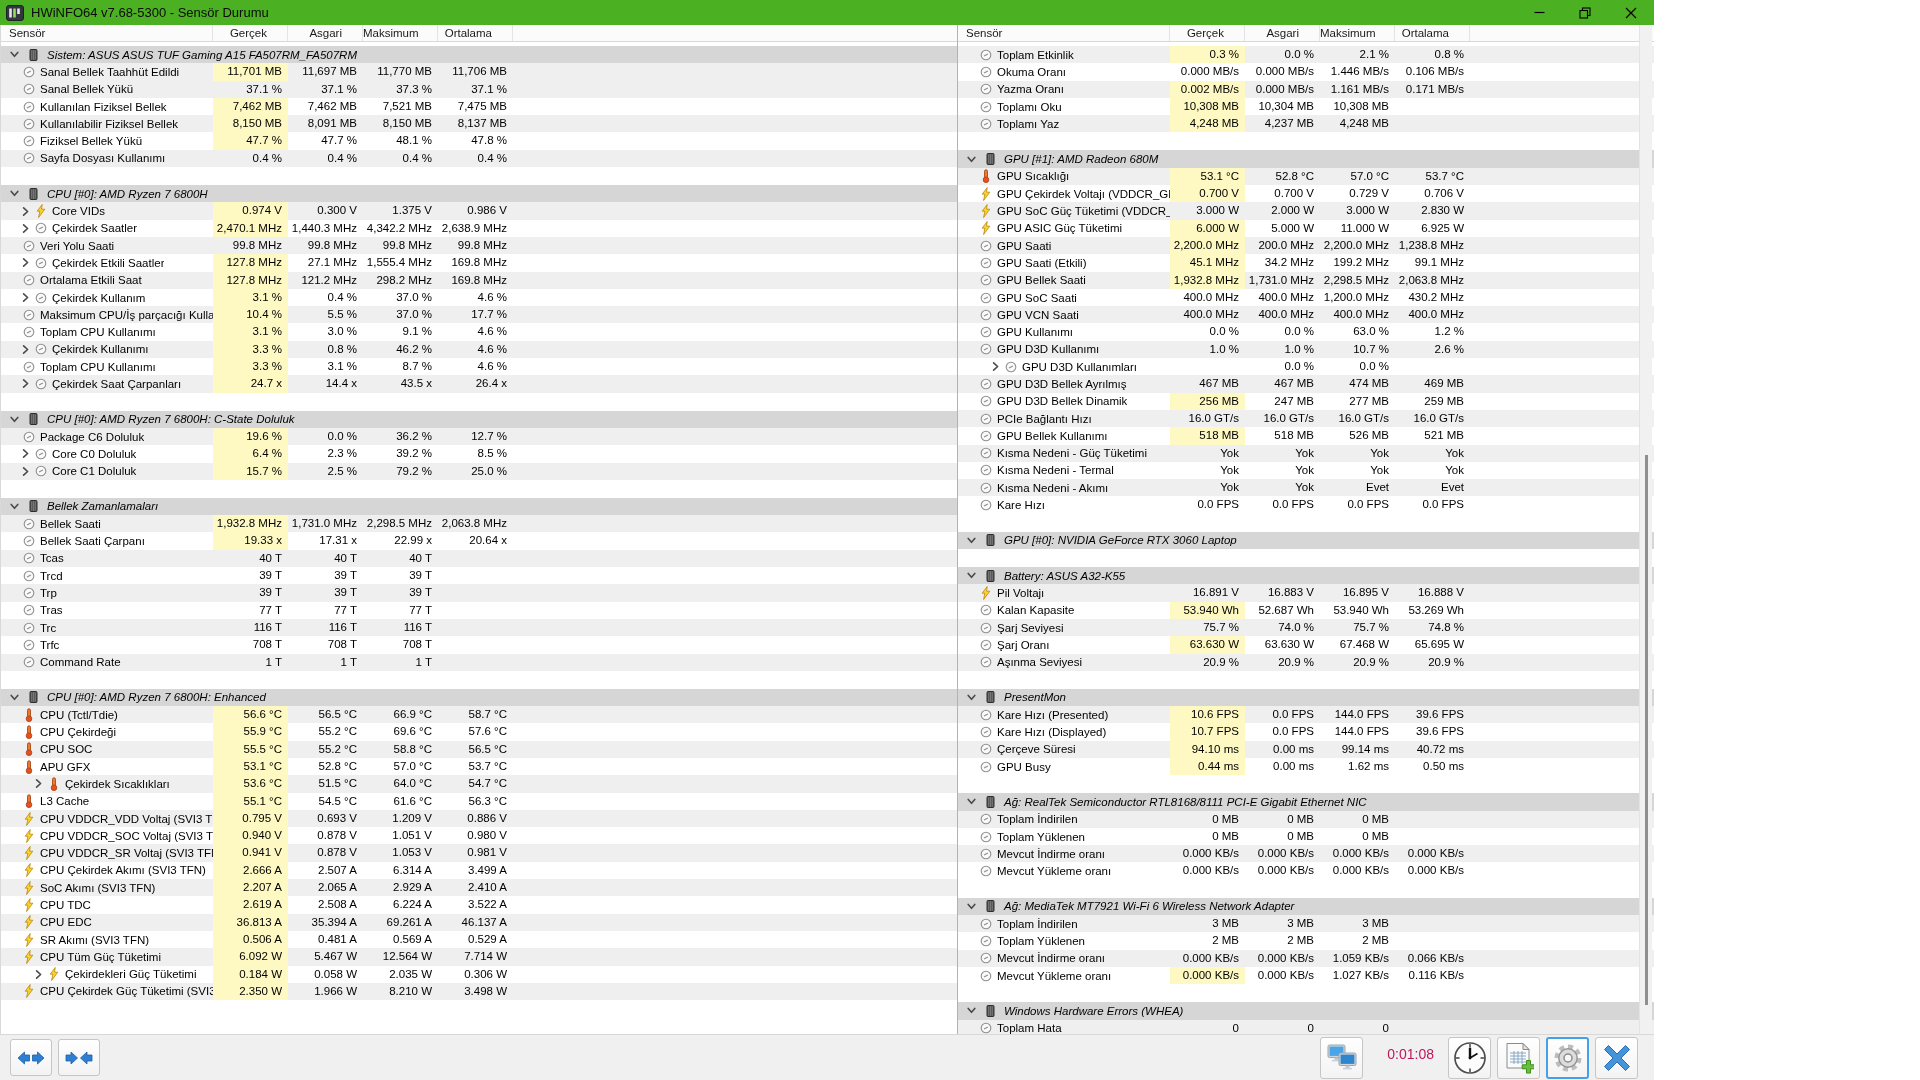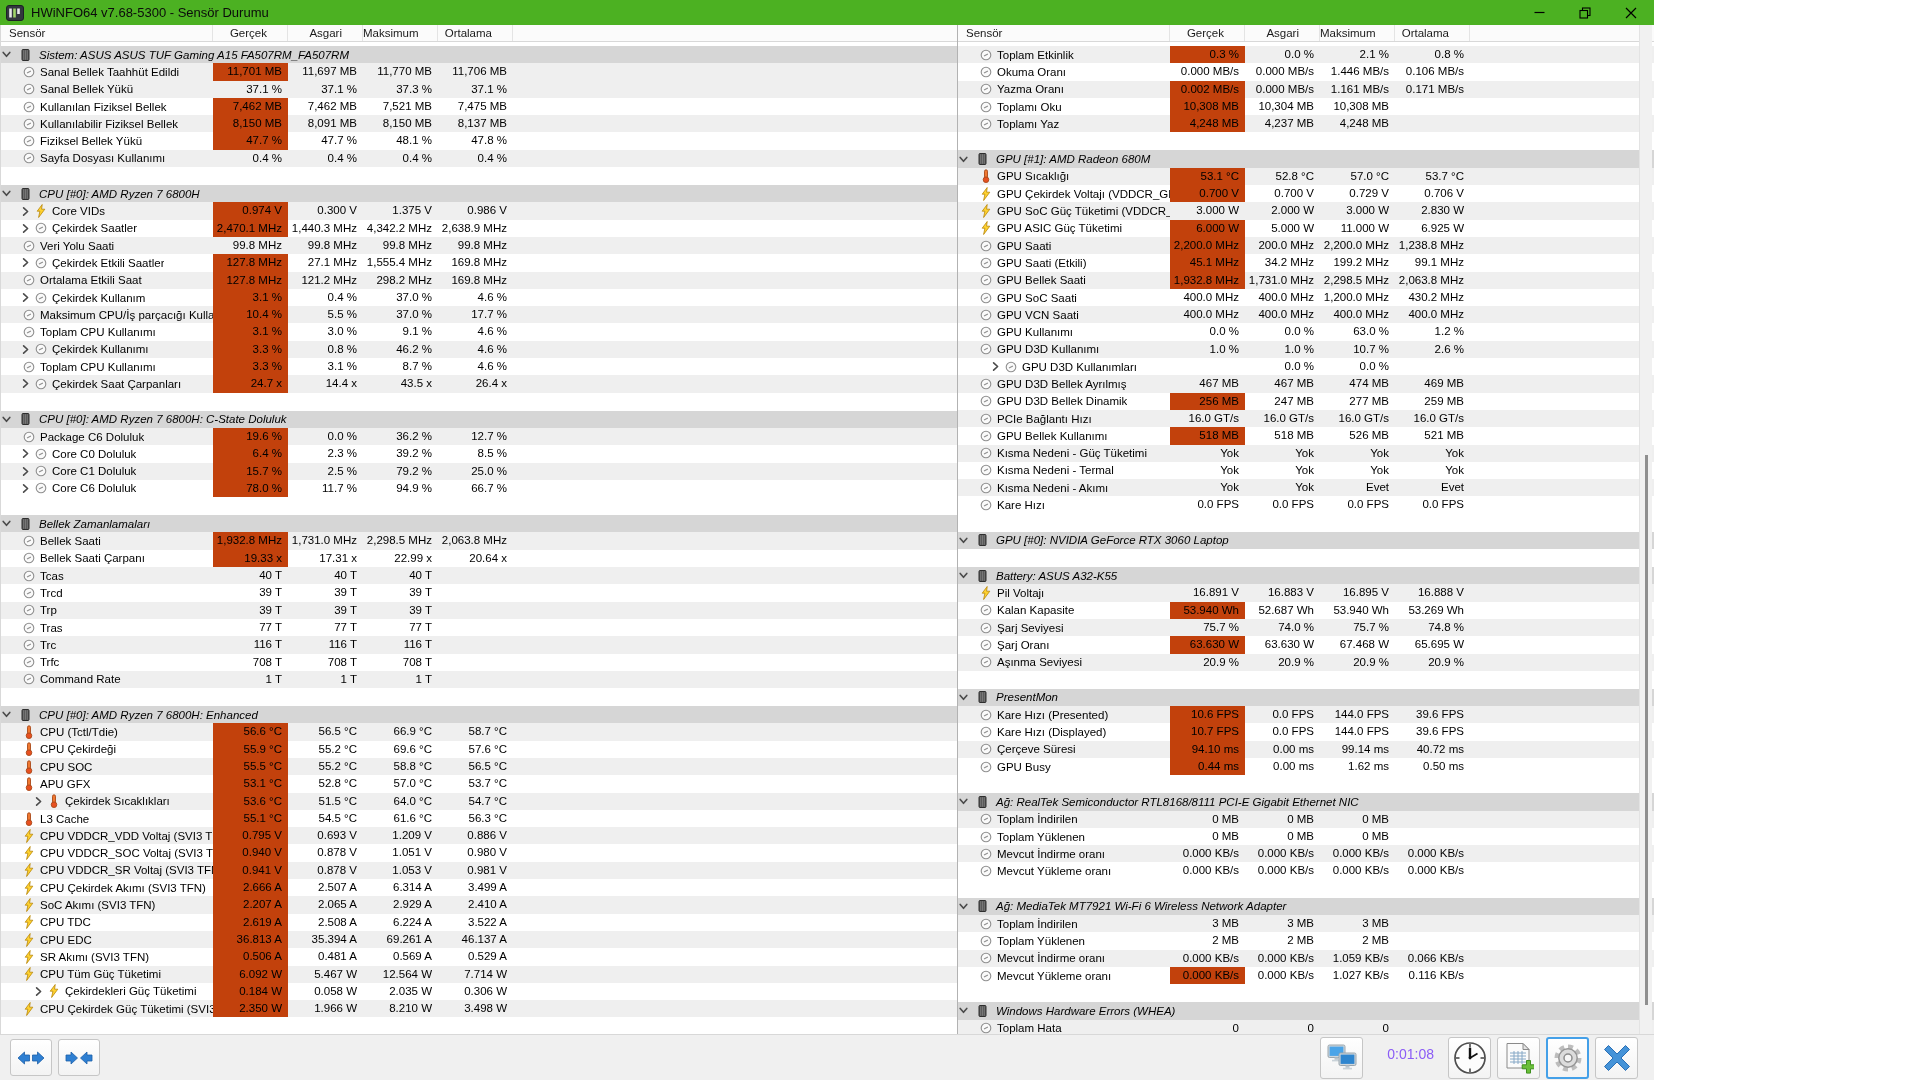--- a/index.html
+++ b/index.html
@@ -28,47 +28,47 @@
   .ch.c-val { width:75px; text-align:right; padding-right:20px; }
   .ch.c-rest { flex:1; border-right:none; }
 
   .pbody { padding-top:4px; }
   .row { display:flex; height:17.3px; align-items:stretch; }
   .row.alt { background:#efefef; }
   .cell { overflow:hidden; white-space:nowrap; }
   .c-label { width:212px; display:flex; align-items:center; padding-left:20px; }
   .c-label.sub { padding-left:33px; }
   .c-val { width:75px; text-align:right; padding-right:6px; line-height:17.3px; }
-  .c-val.hl { background:#c2410c; }
+  .c-val.hl { background:#fef9c3; }
   .c-rest { flex:1; }
   .chev { width:12px; flex:none; display:flex; align-items:center; }
   .sicon { width:15px; flex:none; display:flex; align-items:center; justify-content:center; margin-right:4px; }
   .ltext { overflow:hidden; white-space:nowrap; }
 
   .row.sechead { background:#d6d6d6; }
-  .sechead .c-label-full { flex:1; display:flex; align-items:center; overflow:hidden; }
+  .sechead .c-label-full { flex:1; display:flex; align-items:center; padding-left:8px; overflow:hidden; }
   .sechead .chevd { width:17px; flex:none; display:flex; align-items:center; }
   .sechead .sicon { margin-right:6px; }
   .sechead .stitle { font-style:italic; white-space:nowrap; }
   .gap { height:18px; background:#fff; }
 
   
   .scroll-track { position:absolute; top:0; bottom:0; right:2px; width:13px; background:#f1f1f1;
     border-left:1px solid #e3e3e3; }
   .scroll-thumb { position:absolute; left:5px; width:3px; top:430px; height:550px; background:#8f8f8f; }
 
   
   .statusbar { position:absolute; left:0; right:0; bottom:0; height:46px; background:#f0f0f0;
     border-top:1px solid #d8d8d8; display:flex; align-items:center; padding:0 10px; }
   .sb-btn { width:42px; height:37px; background:linear-gradient(#ffffff,#f3f3f3);
     border:1px solid #c6c6c6; border-radius:3px; display:flex; align-items:center; justify-content:center; margin-right:6px; }
   .sb-btn.tall { width:43px; height:42px; }
   .sb-btn.active { border:2px solid #44a0e8; }
   .sb-spacer { flex:1; }
-  .sb-time { font-size:14px; color:#8b5cf6; margin:0 14px 8px 18px; }
+  .sb-time { font-size:14px; color:#be185d; margin:0 14px 8px 18px; }
   .sb-btn svg { display:block; }
 </style>
 </head>
 <body>
 
 <div class="window">
 
   <div class="titlebar">
     <span class="app-logo">
         <svg width="18" height="16" viewBox="0 0 18 16">
@@ -516,41 +516,20 @@
                   <circle cx="6" cy="6" r="4.8" fill="#fafafa" stroke="#8f8f8f" stroke-width="1.1"></circle>
                   <line x1="4" y1="7.1" x2="7.9" y2="5.1" stroke="#8f8f8f" stroke-width="1.1"></line>
                 </svg>
               </span>
               <span class="ltext">Core C1 Doluluk</span>
             </div>
             <div class="cell c-val hl">15.7 %</div>
             <div class="cell c-val">2.5 %</div>
             <div class="cell c-val">79.2 %</div>
             <div class="cell c-val">25.0 %</div>
-            <div class="cell c-rest"></div>
-          </div>
-          <div class="row">
-            <div class="cell c-label">
-              <span class="chev">
-                <svg width="9" height="11" viewBox="0 0 9 11">
-                  <path d="M2.6 1.8 L6.6 5.5 L2.6 9.2" fill="none" stroke="#4a4a4a" stroke-width="1.6" stroke-linecap="round" stroke-linejoin="round"></path>
-                </svg>
-              </span>
-              <span class="sicon">
-                <svg width="12" height="12" viewBox="0 0 12 12">
-                  <circle cx="6" cy="6" r="4.8" fill="#fafafa" stroke="#8f8f8f" stroke-width="1.1"></circle>
-                  <line x1="4" y1="7.1" x2="7.9" y2="5.1" stroke="#8f8f8f" stroke-width="1.1"></line>
-                </svg>
-              </span>
-              <span class="ltext">Core C6 Doluluk</span>
-            </div>
-            <div class="cell c-val hl">78.0 %</div>
-            <div class="cell c-val">11.7 %</div>
-            <div class="cell c-val">94.9 %</div>
-            <div class="cell c-val">66.7 %</div>
             <div class="cell c-rest"></div>
           </div>
           <div class="gap"></div>
           <div class="row sechead">
             <div class="c-label-full">
               <span class="chevd">
                 <svg width="11" height="11" viewBox="0 0 11 11">
                   <path d="M2.2 3.4 L5.5 7.3 L8.8 3.4" fill="none" stroke="#4a4a4a" stroke-width="1.6" stroke-linecap="round" stroke-linejoin="round"></path>
                 </svg>
               </span>

